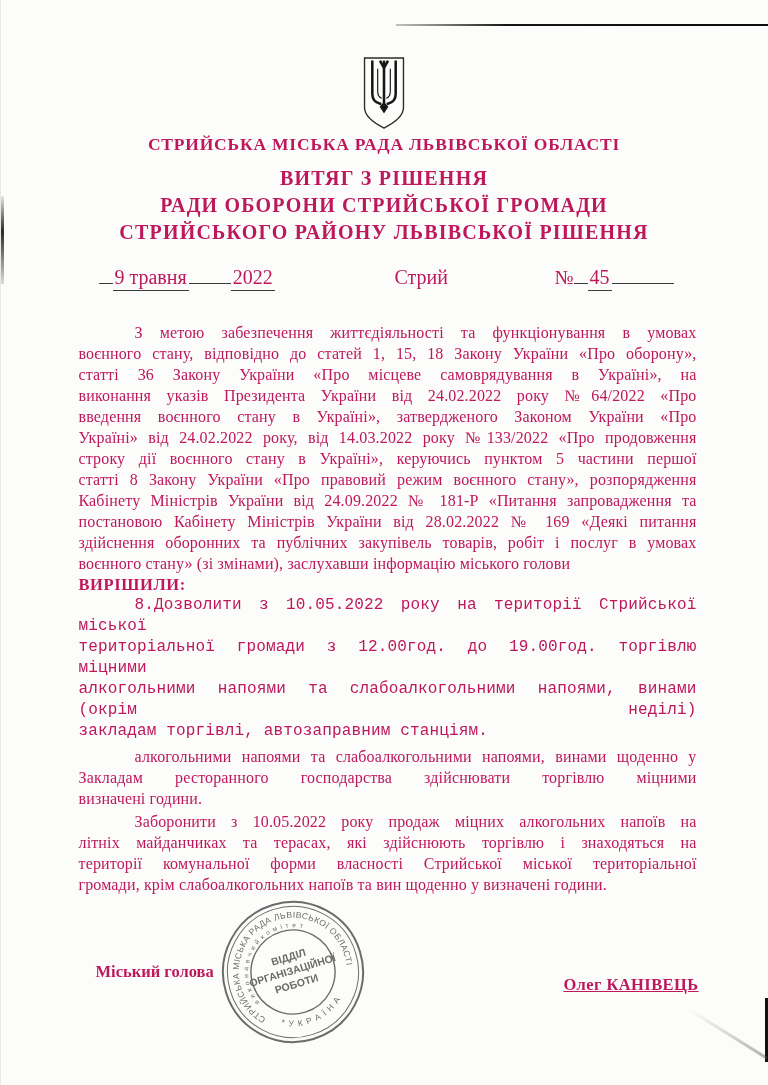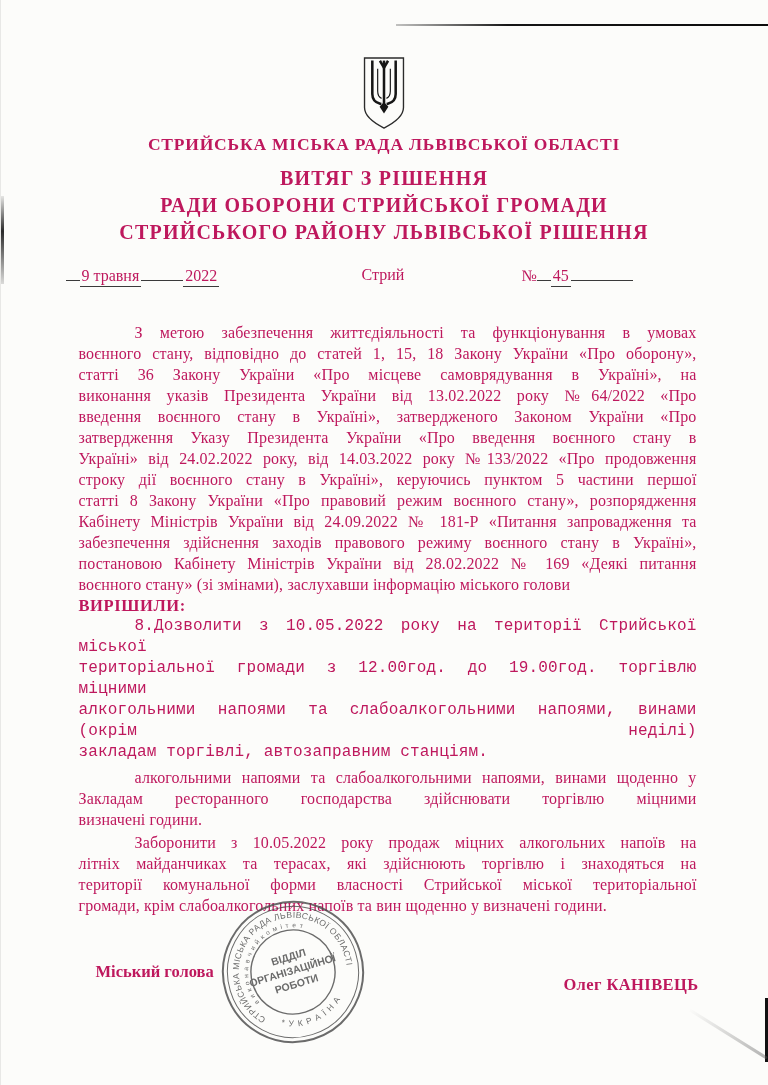--- a/index.html
+++ b/index.html
@@ -18,40 +18,40 @@
   .art-smudge{position:absolute;top:1008px;left:688px;width:92px;height:3px;
     background:linear-gradient(to right,rgba(90,90,90,0),rgba(90,90,90,.45));
     transform:rotate(32deg);transform-origin:left center;border-radius:2px;}
   
   .header{position:absolute;top:56px;left:0;width:100%;text-align:center;}
   .emblem{display:block;margin:0 auto 4px auto;}
   .org-name{font-weight:bold;font-size:17.5px;letter-spacing:.8px;white-space:nowrap;}
   .doc-title{position:absolute;top:165px;left:0;width:100%;text-align:center;
     font-weight:bold;font-size:20px;line-height:27px;letter-spacing:1.2px;}
   
-  .meta{position:absolute;top:266px;left:61px;width:618px;height:24px;font-size:16px;}
+  .meta{position:absolute;top:266px;left:94px;width:618px;height:24px;font-size:20px;}
   .meta .m-left{position:absolute;left:4px;top:0;}
   .meta .m-center{position:absolute;left:300px;top:0;}
   .meta .m-right{position:absolute;left:460px;top:0;}
   .ul-seg{border-bottom:1.3px solid #3a3a3a;display:inline-block;padding:0 2px 1px 2px;}
   .ul-fill{border-bottom:1.3px solid #3a3a3a;display:inline-block;height:14px;}
   
   .body-text{position:absolute;top:322px;left:78px;width:618px;
     font-size:16px;line-height:21px;letter-spacing:.15px;}
   .tline{text-align:justify;text-align-last:justify;white-space:normal;}
   .tline.last{text-align-last:left;}
   .para .tline:first-child{text-indent:56px;}
   .resolved{font-weight:bold;font-size:16.5px;letter-spacing:.6px;}
   .para.p8{font-family:Liberation Mono, monospace;}
   .para.p-rest{margin-top:4px;}
   .para.p-forbid{margin-top:2px;}
   
   .sign-row{position:absolute;top:962px;left:78px;width:620px;font-weight:bold;font-size:16.5px;}
   .sign-pos{position:absolute;left:17px;top:0;}
-  .sign-name{position:absolute;right:0;top:13px;letter-spacing:.4px;}
+  .sign-name{position:absolute;right:0;top:13px;letter-spacing:.4px;text-decoration:underline;}
   
   .stamp{position:absolute;left:216px;top:896px;opacity:.82;}
 </style>
 </head>
 <body>
 
 <div class="page">
 
   <div class="art-top"></div>
   <div class="art-left"></div>
@@ -86,29 +86,28 @@
     <span class="m-left"><span class="ul-fill" style="width:14px"></span><span class="ul-seg">9  травня</span><span class="ul-fill" style="width:42px"></span><span class="ul-seg">2022</span></span>
     <span class="m-center">Стрий</span>
     <span class="m-right"><span>№</span><span class="ul-fill" style="width:14px"></span><span class="ul-seg">45</span><span class="ul-fill" style="width:62px"></span></span>
   </div>
 
   <div class="body-text">
     <div class="para p-intro">
         <div class="tline">З метою забезпечення життєдіяльності та функціонування в умовах</div>
         <div class="tline">воєнного стану, відповідно до статей 1, 15, 18 Закону України «Про оборону»,</div>
         <div class="tline">статті 36 Закону України «Про місцеве самоврядування в Україні», на</div>
-        <div class="tline">виконання указів Президента України від 13.02.2022 року №64/2022 «Про</div>
+        <div class="tline">виконання указів Президента України від 24.02.2022 року №64/2022 «Про</div>
         <div class="tline">введення воєнного стану в Україні», затвердженого Законом України «Про</div>
-        <div class="tline">затвердження Указу Президента України «Про введення воєнного стану в</div>
         <div class="tline">Україні» від 24.02.2022 року, від 14.03.2022 року №133/2022 «Про продовження</div>
         <div class="tline">строку дії воєнного стану в Україні», керуючись пунктом 5 частини першої</div>
         <div class="tline">статті 8 Закону України «Про правовий режим воєнного стану», розпорядження</div>
         <div class="tline">Кабінету Міністрів України від 24.09.2022 № 181-Р «Питання запровадження та</div>
-        <div class="tline">забезпечення здійснення заходів правового режиму воєнного стану в Україні»,</div>
         <div class="tline">постановою Кабінету Міністрів України від 28.02.2022 № 169 «Деякі питання</div>
+        <div class="tline">здійснення оборонних та публічних закупівель товарів, робіт і послуг в умовах</div>
         <div class="tline last">воєнного стану» (зі змінами), заслухавши інформацію міського голови</div>
       </div>
     <div class="resolved">ВИРІШИЛИ:</div>
     <div class="para p8">
         <div class="tline">8.Дозволити  з 10.05.2022 року на території Стрийської  міської</div>
         <div class="tline">територіальної громади з 12.00год. до 19.00год.   торгівлю міцними</div>
         <div class="tline">алкогольними напоями та слабоалкогольними напоями, винами (окрім неділі)</div>
         <div class="tline last">закладам торгівлі, автозаправним станціям.</div>
       </div>
     <div class="para p-rest">

